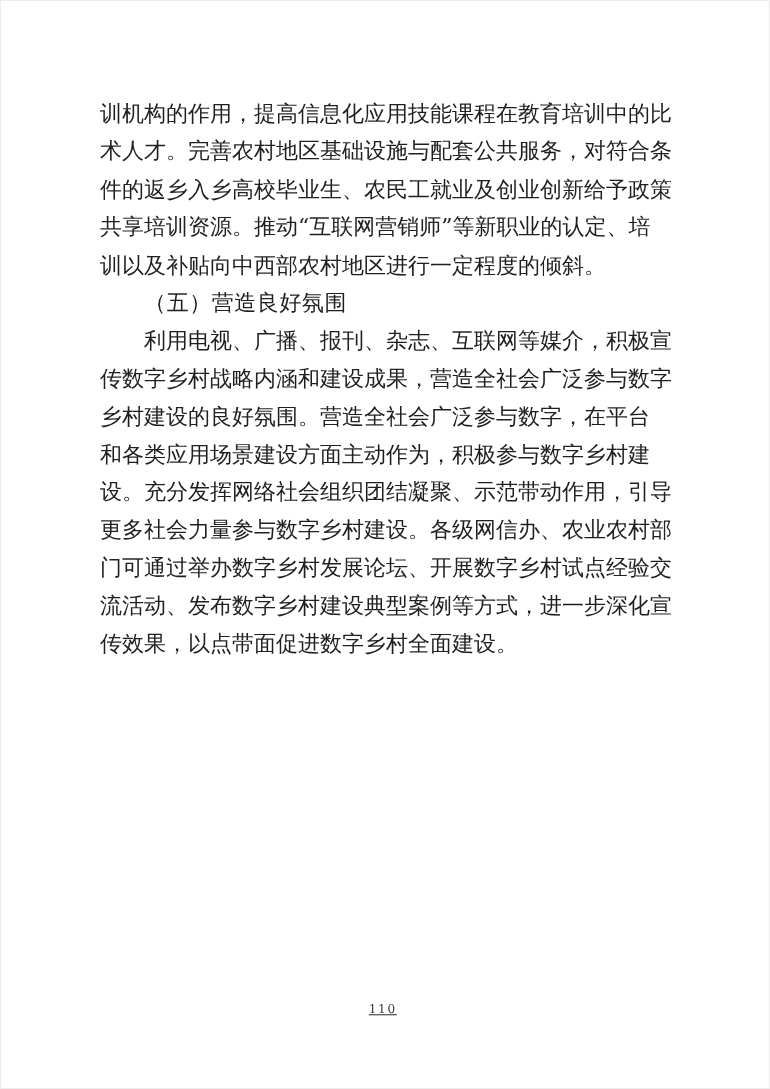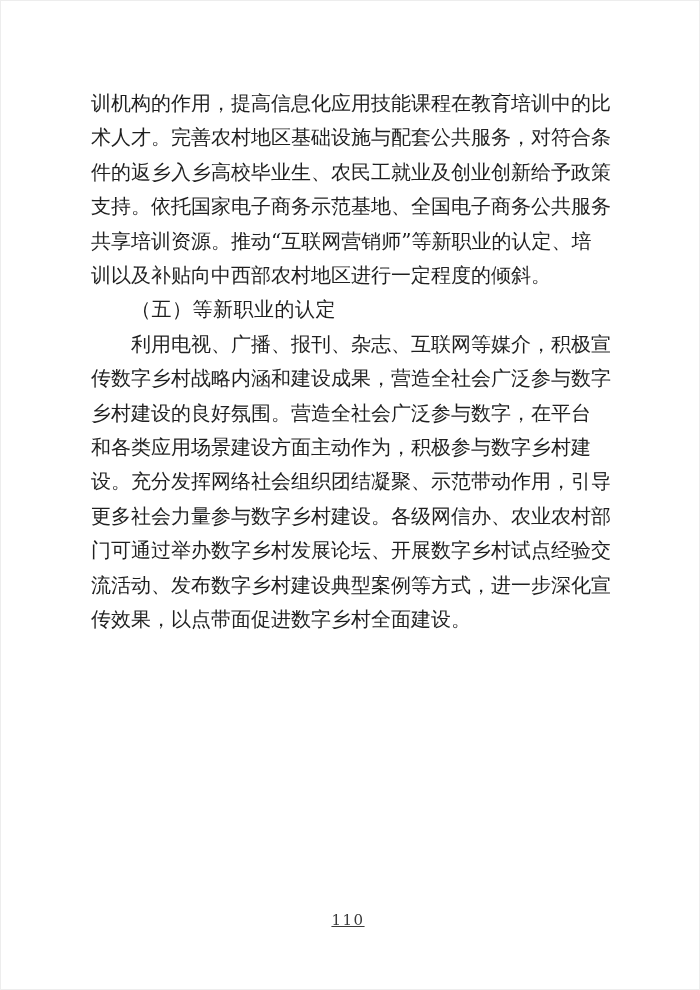--- a/index.html
+++ b/index.html
@@ -40,41 +40,40 @@
     text-indent: 2em;
     font-weight: 500;
     letter-spacing: 0.5px;
   }
   .page-number {
     position: absolute;
     top: 911px;
     left: 0;
     width: 696px;
     text-align: center;
-    font-size: 15px;
+    font-size: 11px;
     letter-spacing: 1.5px;
     color: #3a3a3a;
     font-family: "DejaVu Serif", "Liberation Serif", serif;
     text-decoration: underline;
   }
 </style>
 </head>
 <body>
 
 <div class="page">
   <div class="content">
     <div class="para">
         <div class="line">训机构的作用，提高信息化应用技能课程在教育培训中的比</div>
         <div class="line">术人才。完善农村地区基础设施与配套公共服务，对符合条</div>
         <div class="line">件的返乡入乡高校毕业生、农民工就业及创业创新给予政策</div>
-        <div class="line">支持。依托国家电子商务示范基地、全国电子商务公共服务</div>
         <div class="line">共享培训资源。推动“互联网营销师”等新职业的认定、培</div>
         <div class="line">训以及补贴向中西部农村地区进行一定程度的倾斜。</div>
       </div>
-    <div class="heading">（五）等新职业的认定</div>
+    <div class="heading">（五）营造良好氛围</div>
     <div class="para indent-first">
         <div class="line">利用电视、广播、报刊、杂志、互联网等媒介，积极宣</div>
         <div class="line">传数字乡村战略内涵和建设成果，营造全社会广泛参与数字</div>
         <div class="line">乡村建设的良好氛围。营造全社会广泛参与数字，在平台</div>
         <div class="line">和各类应用场景建设方面主动作为，积极参与数字乡村建</div>
         <div class="line">设。充分发挥网络社会组织团结凝聚、示范带动作用，引导</div>
         <div class="line">更多社会力量参与数字乡村建设。各级网信办、农业农村部</div>
         <div class="line">门可通过举办数字乡村发展论坛、开展数字乡村试点经验交</div>
         <div class="line">流活动、发布数字乡村建设典型案例等方式，进一步深化宣</div>
         <div class="line">传效果，以点带面促进数字乡村全面建设。</div>

